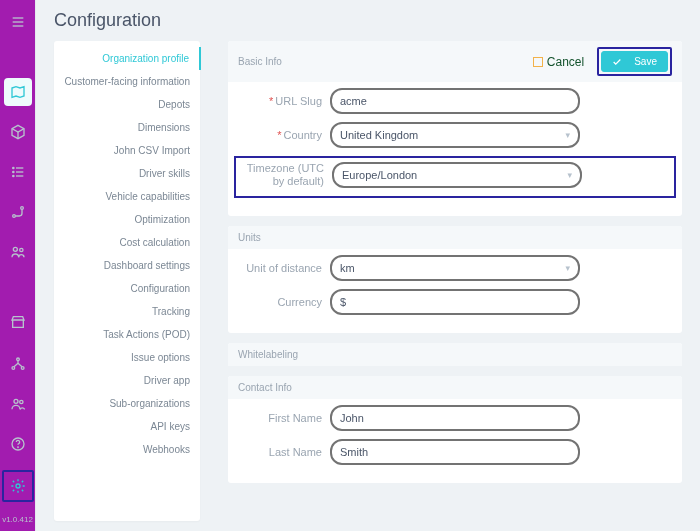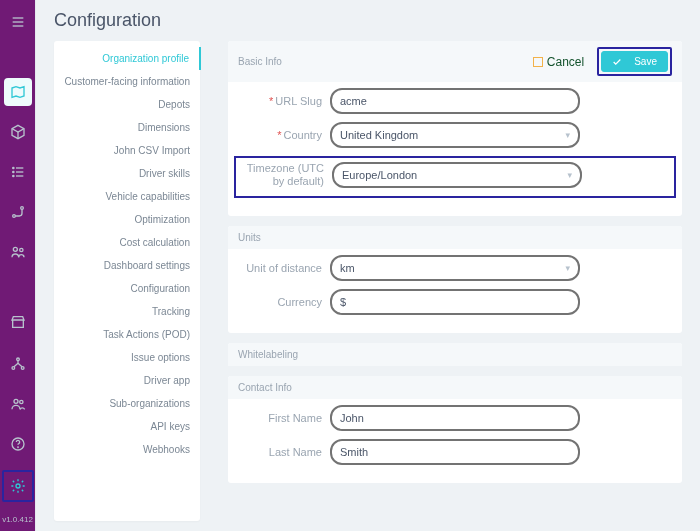--- a/index.html
+++ b/index.html
@@ -8,21 +8,21 @@
     font-size: 12px;
     background: #eef2f5;
     color: #4a5568;
     width: 700px;
     height: 531px;
     overflow: hidden;
     display: flex;
   }
   .iconbar {
     width: 36px;
-    background: #701a75;
+    background: #a21caf;
     display: flex;
     flex-direction: column;
     align-items: center;
     padding-top: 8px;
     border-right: 1px solid #e5e9ee;
   }
   .iconbar .top, .iconbar .bottom { display: flex; flex-direction: column; align-items: center; gap: 12px; }
   .iconbar .spacer { flex: 1; }
   .iconbar .icn {
     width: 28px; height: 28px;

